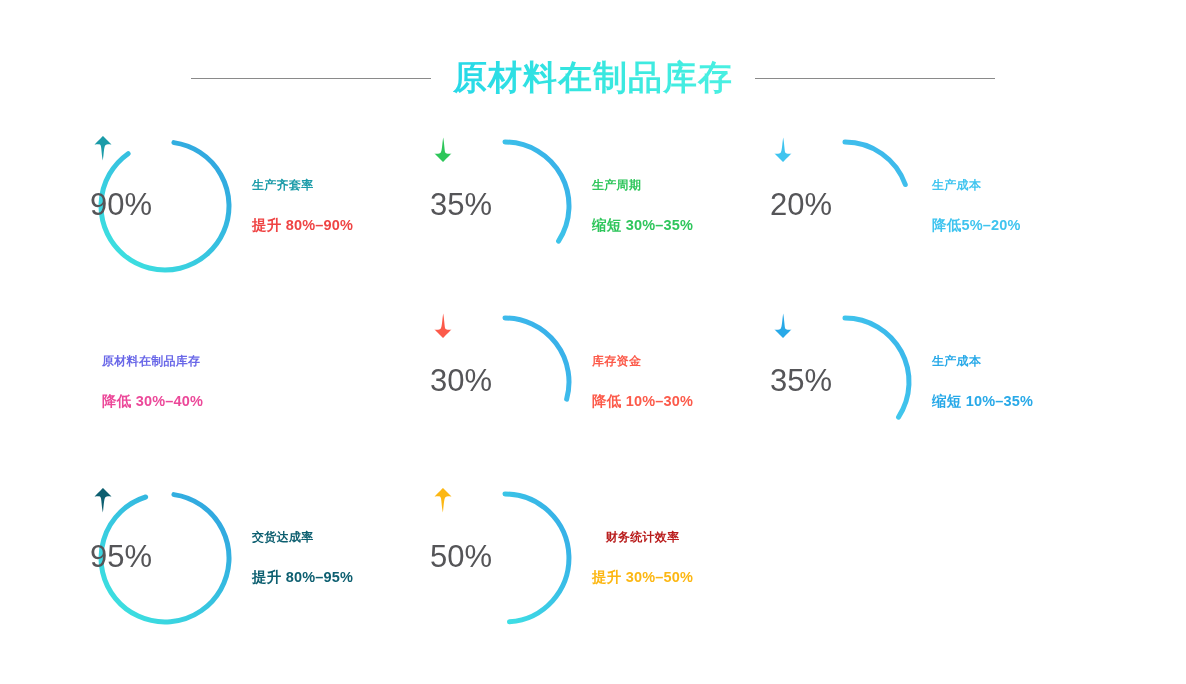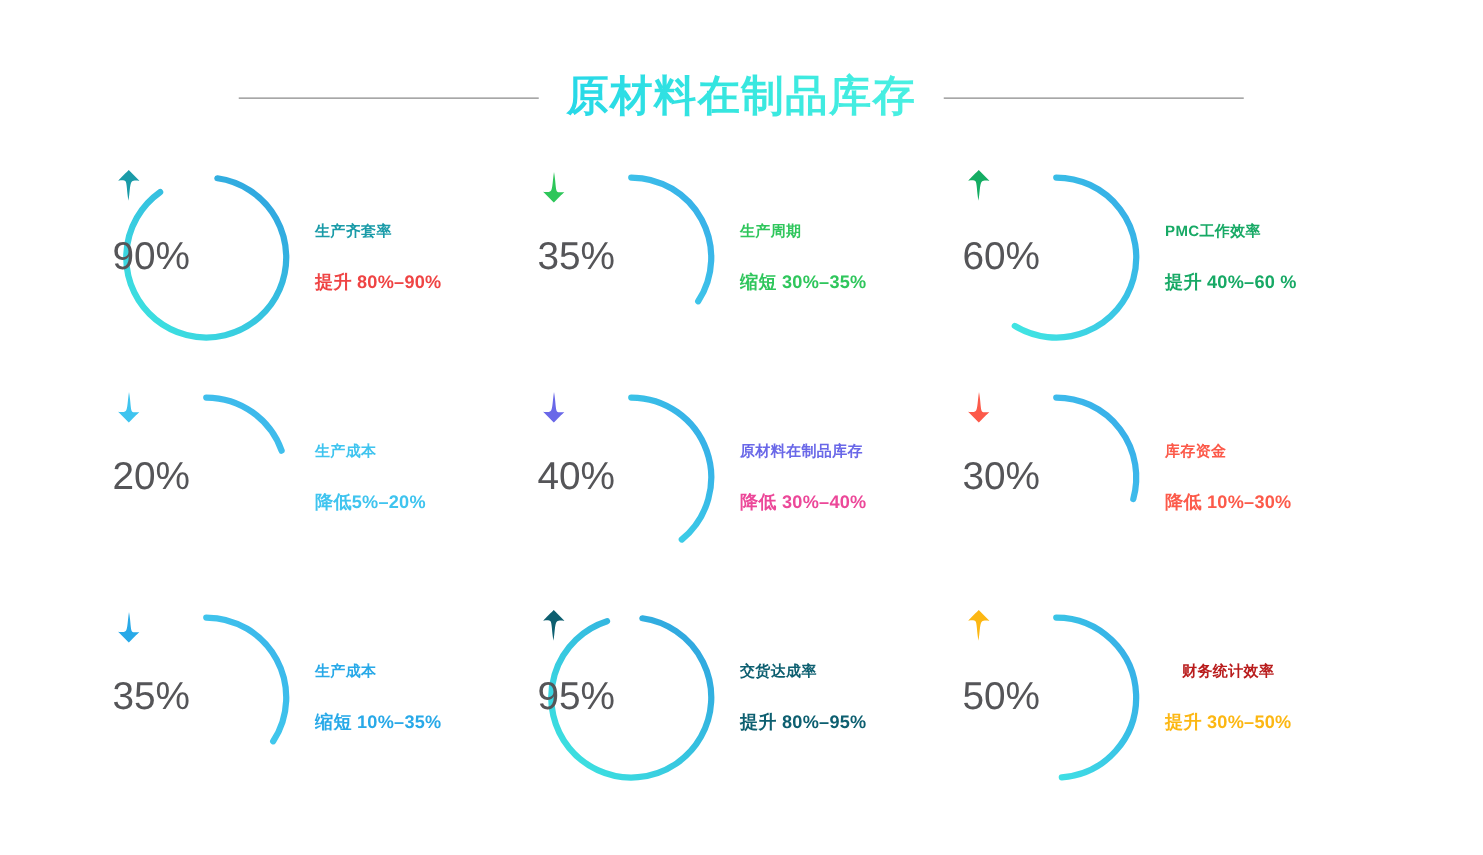--- a/index.html
+++ b/index.html
@@ -108,80 +108,40 @@
         </div>
         <div class="txt">
           <div class="c-title" style="color: rgb(47, 198, 92);">生产周期</div>
           <div class="c-sub" style="color: rgb(47, 198, 92);">缩短 30%–35%</div>
         </div>
       </div>
       <div class="card">
         <div class="ring-wrap">
           <svg width="150" height="150" viewBox="0 0 150 150">
             <defs>
-              <linearGradient id="g2" x1="1" y1="0" x2="0" y2="1">
-                <stop offset="0%" stop-color="#35a8e8"></stop>
-                <stop offset="100%" stop-color="#41e6e2"></stop>
-              </linearGradient>
-            </defs>
-            <path d="M 75.00 11.00 A 64 64 0 1 1 41.85 129.74" fill="none" stroke="url(#g2)" stroke-width="5" stroke-linecap="round"></path>
-          </svg>
-          <div class="ring-center">
-            <div class="pct">60%</div>
-            <svg class="arrow" viewBox="0 0 26 28">
-              <path d="M13 1 C 13 1, 4.5 9.5, 4.5 9.5 C 4.5 9.5, 9.2 8.6, 10.4 9.9 C 11.6 11.2, 11.4 18.0, 12.8 25.5 C 13.9 19.2, 13.8 11.9, 15.4 10.3 C 17.0 8.7, 21.5 9.6, 21.5 9.6 Z" fill="#14ad63"></path>
-            </svg>
-          </div>
-        </div>
-        <div class="txt">
-          <div class="c-title" style="color: rgb(23, 169, 101);">PMC工作效率</div>
-          <div class="c-sub" style="color: rgb(23, 169, 101);">提升 40%–60 %</div>
-        </div>
-      </div>
-      <div class="card">
-        <div class="ring-wrap">
-          <svg width="150" height="150" viewBox="0 0 150 150">
-            <defs>
               <linearGradient id="g3" x1="1" y1="0" x2="0" y2="1">
                 <stop offset="0%" stop-color="#38b0ea"></stop>
                 <stop offset="100%" stop-color="#47cdee"></stop>
               </linearGradient>
             </defs>
             <path d="M 75.00 11.00 A 64 64 0 0 1 135.29 53.53" fill="none" stroke="url(#g3)" stroke-width="5" stroke-linecap="round"></path>
           </svg>
           <div class="ring-center">
             <div class="pct">20%</div>
             <svg class="arrow" viewBox="0 0 26 28">
               <path d="M13 27 C 13 27, 21.5 18.5, 21.5 18.5 C 21.5 18.5, 16.8 19.4, 15.6 18.1 C 14.4 16.8, 14.6 10.0, 13.2 2.5 C 12.1 8.8, 12.2 16.1, 10.6 17.7 C 9.0 19.3, 4.5 18.4, 4.5 18.4 Z" fill="#3fc4ef"></path>
             </svg>
           </div>
         </div>
         <div class="txt">
           <div class="c-title" style="color: rgb(63, 196, 239);">生产成本</div>
           <div class="c-sub" style="color: rgb(63, 196, 239);">降低5%–20%</div>
         </div>
       </div>
       <div class="card">
-        <div class="ring-wrap">
-          <svg width="150" height="150" viewBox="0 0 150 150">
-            <defs>
-              <linearGradient id="g4" x1="1" y1="0" x2="0" y2="1">
-                <stop offset="0%" stop-color="#35a8e8"></stop>
-                <stop offset="100%" stop-color="#3fdce6"></stop>
-              </linearGradient>
-            </defs>
-            <path d="M 75.00 11.00 A 64 64 0 0 1 115.45 124.60" fill="none" stroke="url(#g4)" stroke-width="5" stroke-linecap="round"></path>
-          </svg>
-          <div class="ring-center">
-            <div class="pct">40%</div>
-            <svg class="arrow" viewBox="0 0 26 28">
-              <path d="M13 27 C 13 27, 21.5 18.5, 21.5 18.5 C 21.5 18.5, 16.8 19.4, 15.6 18.1 C 14.4 16.8, 14.6 10.0, 13.2 2.5 C 12.1 8.8, 12.2 16.1, 10.6 17.7 C 9.0 19.3, 4.5 18.4, 4.5 18.4 Z" fill="#6a68e8"></path>
-            </svg>
-          </div>
-        </div>
         <div class="txt">
           <div class="c-title" style="color: rgb(106, 104, 232);">原材料在制品库存</div>
           <div class="c-sub" style="color: #ec4899;">降低 30%–40%</div>
         </div>
       </div>
       <div class="card">
         <div class="ring-wrap">
           <svg width="150" height="150" viewBox="0 0 150 150">
             <defs>
               <linearGradient id="g5" x1="1" y1="0" x2="0" y2="1">

